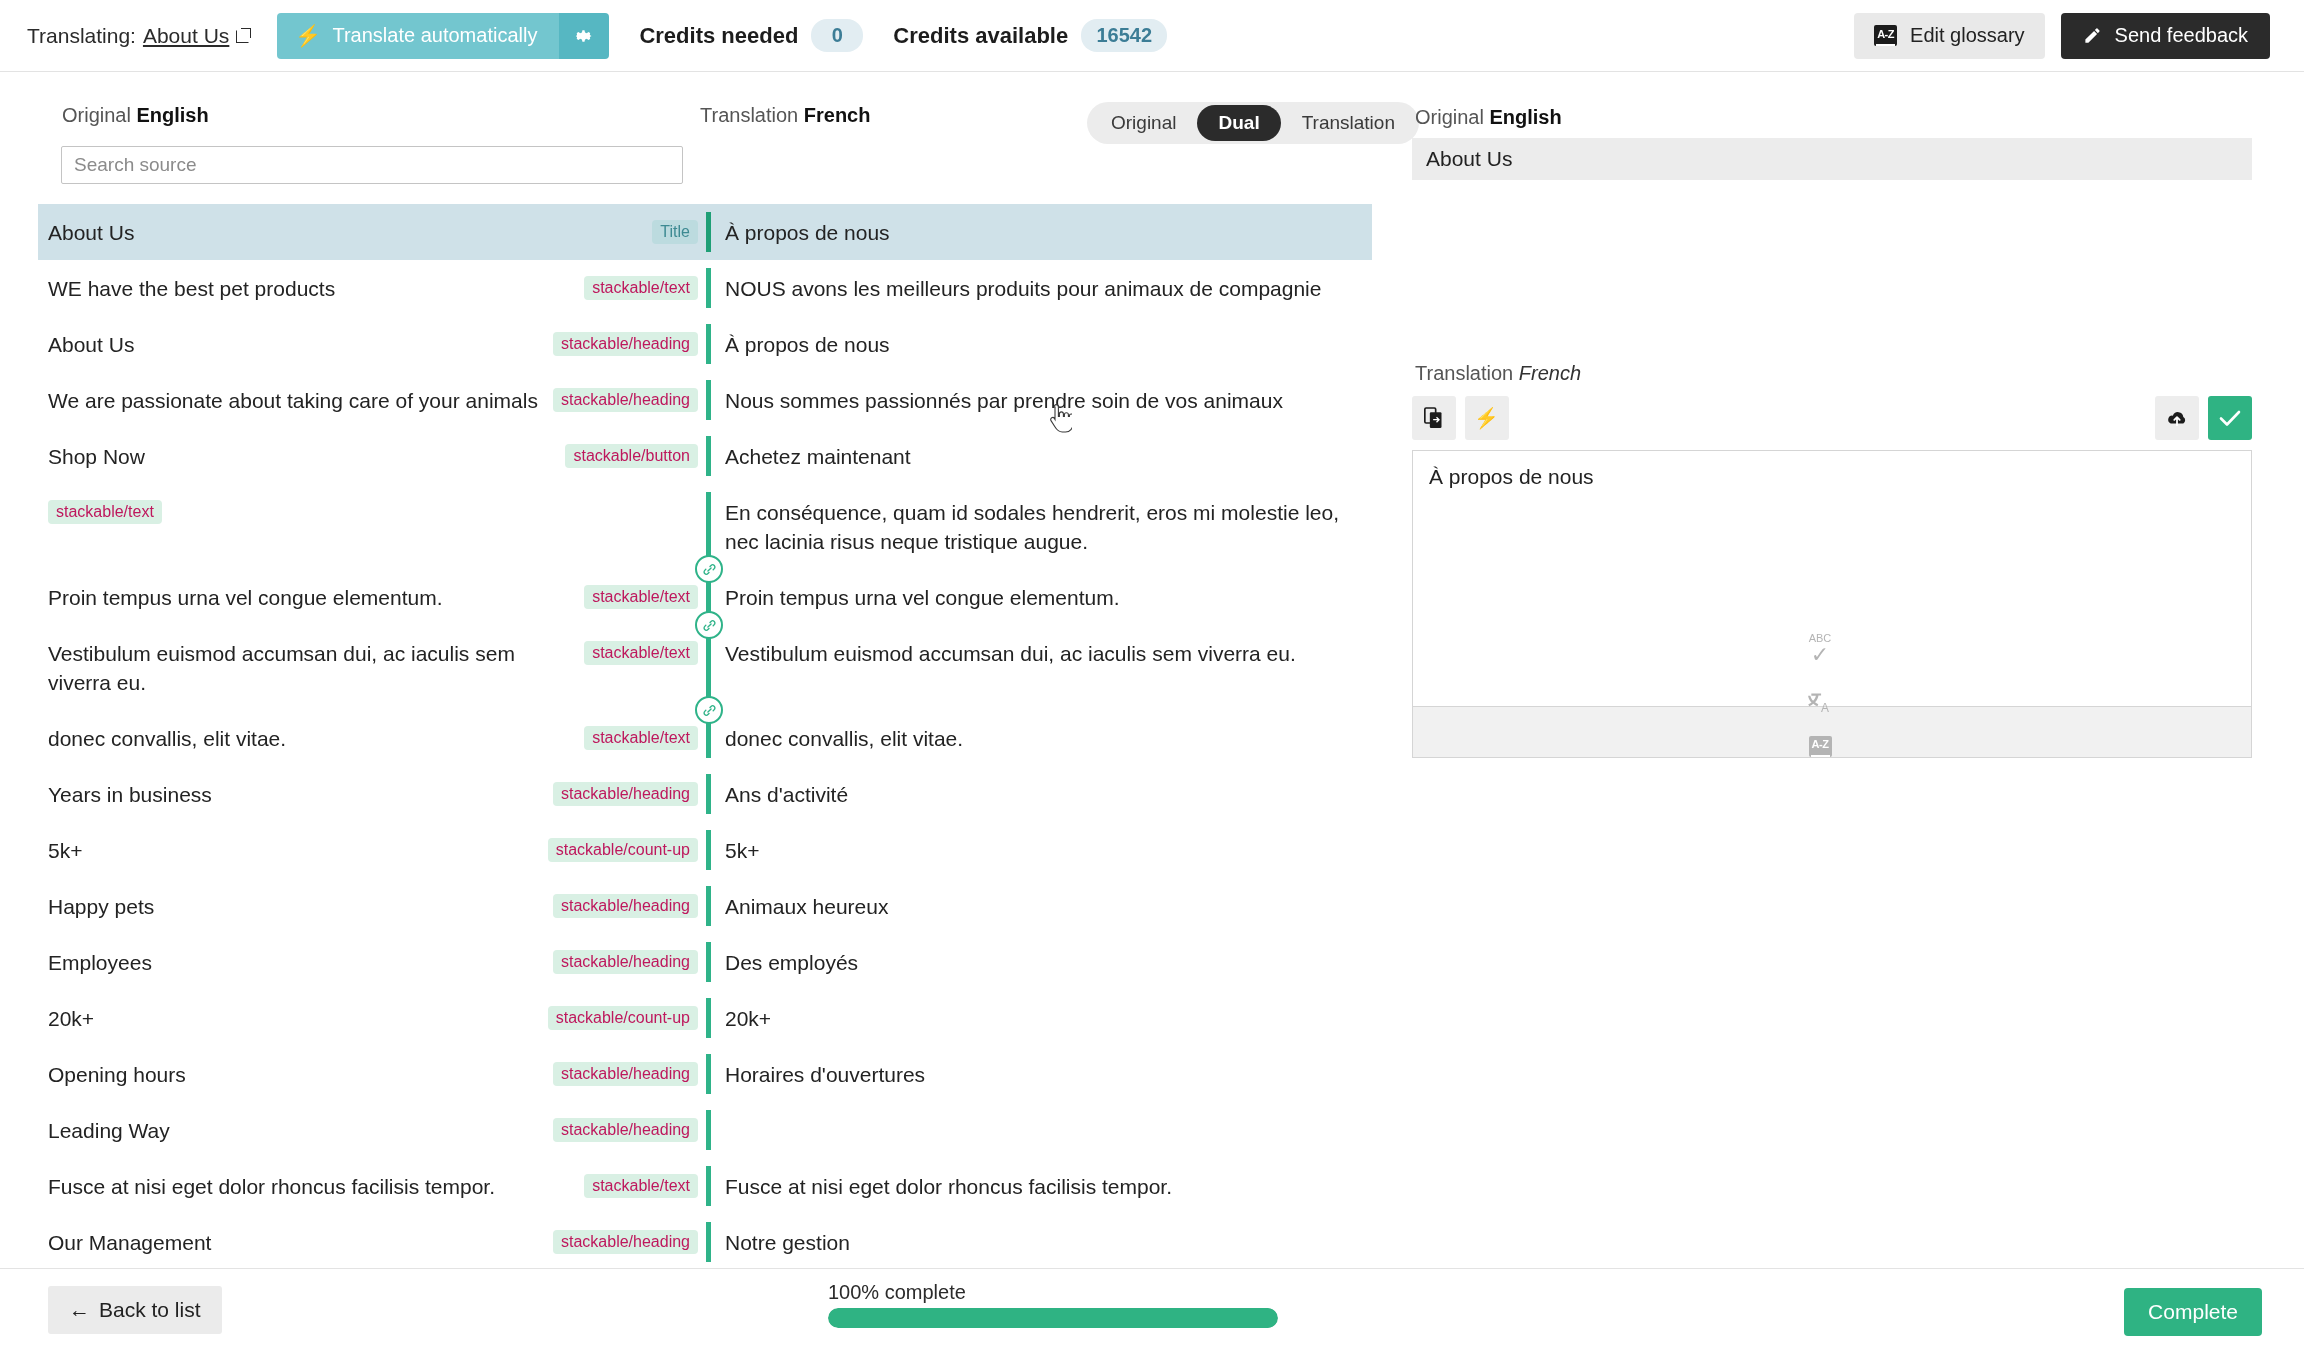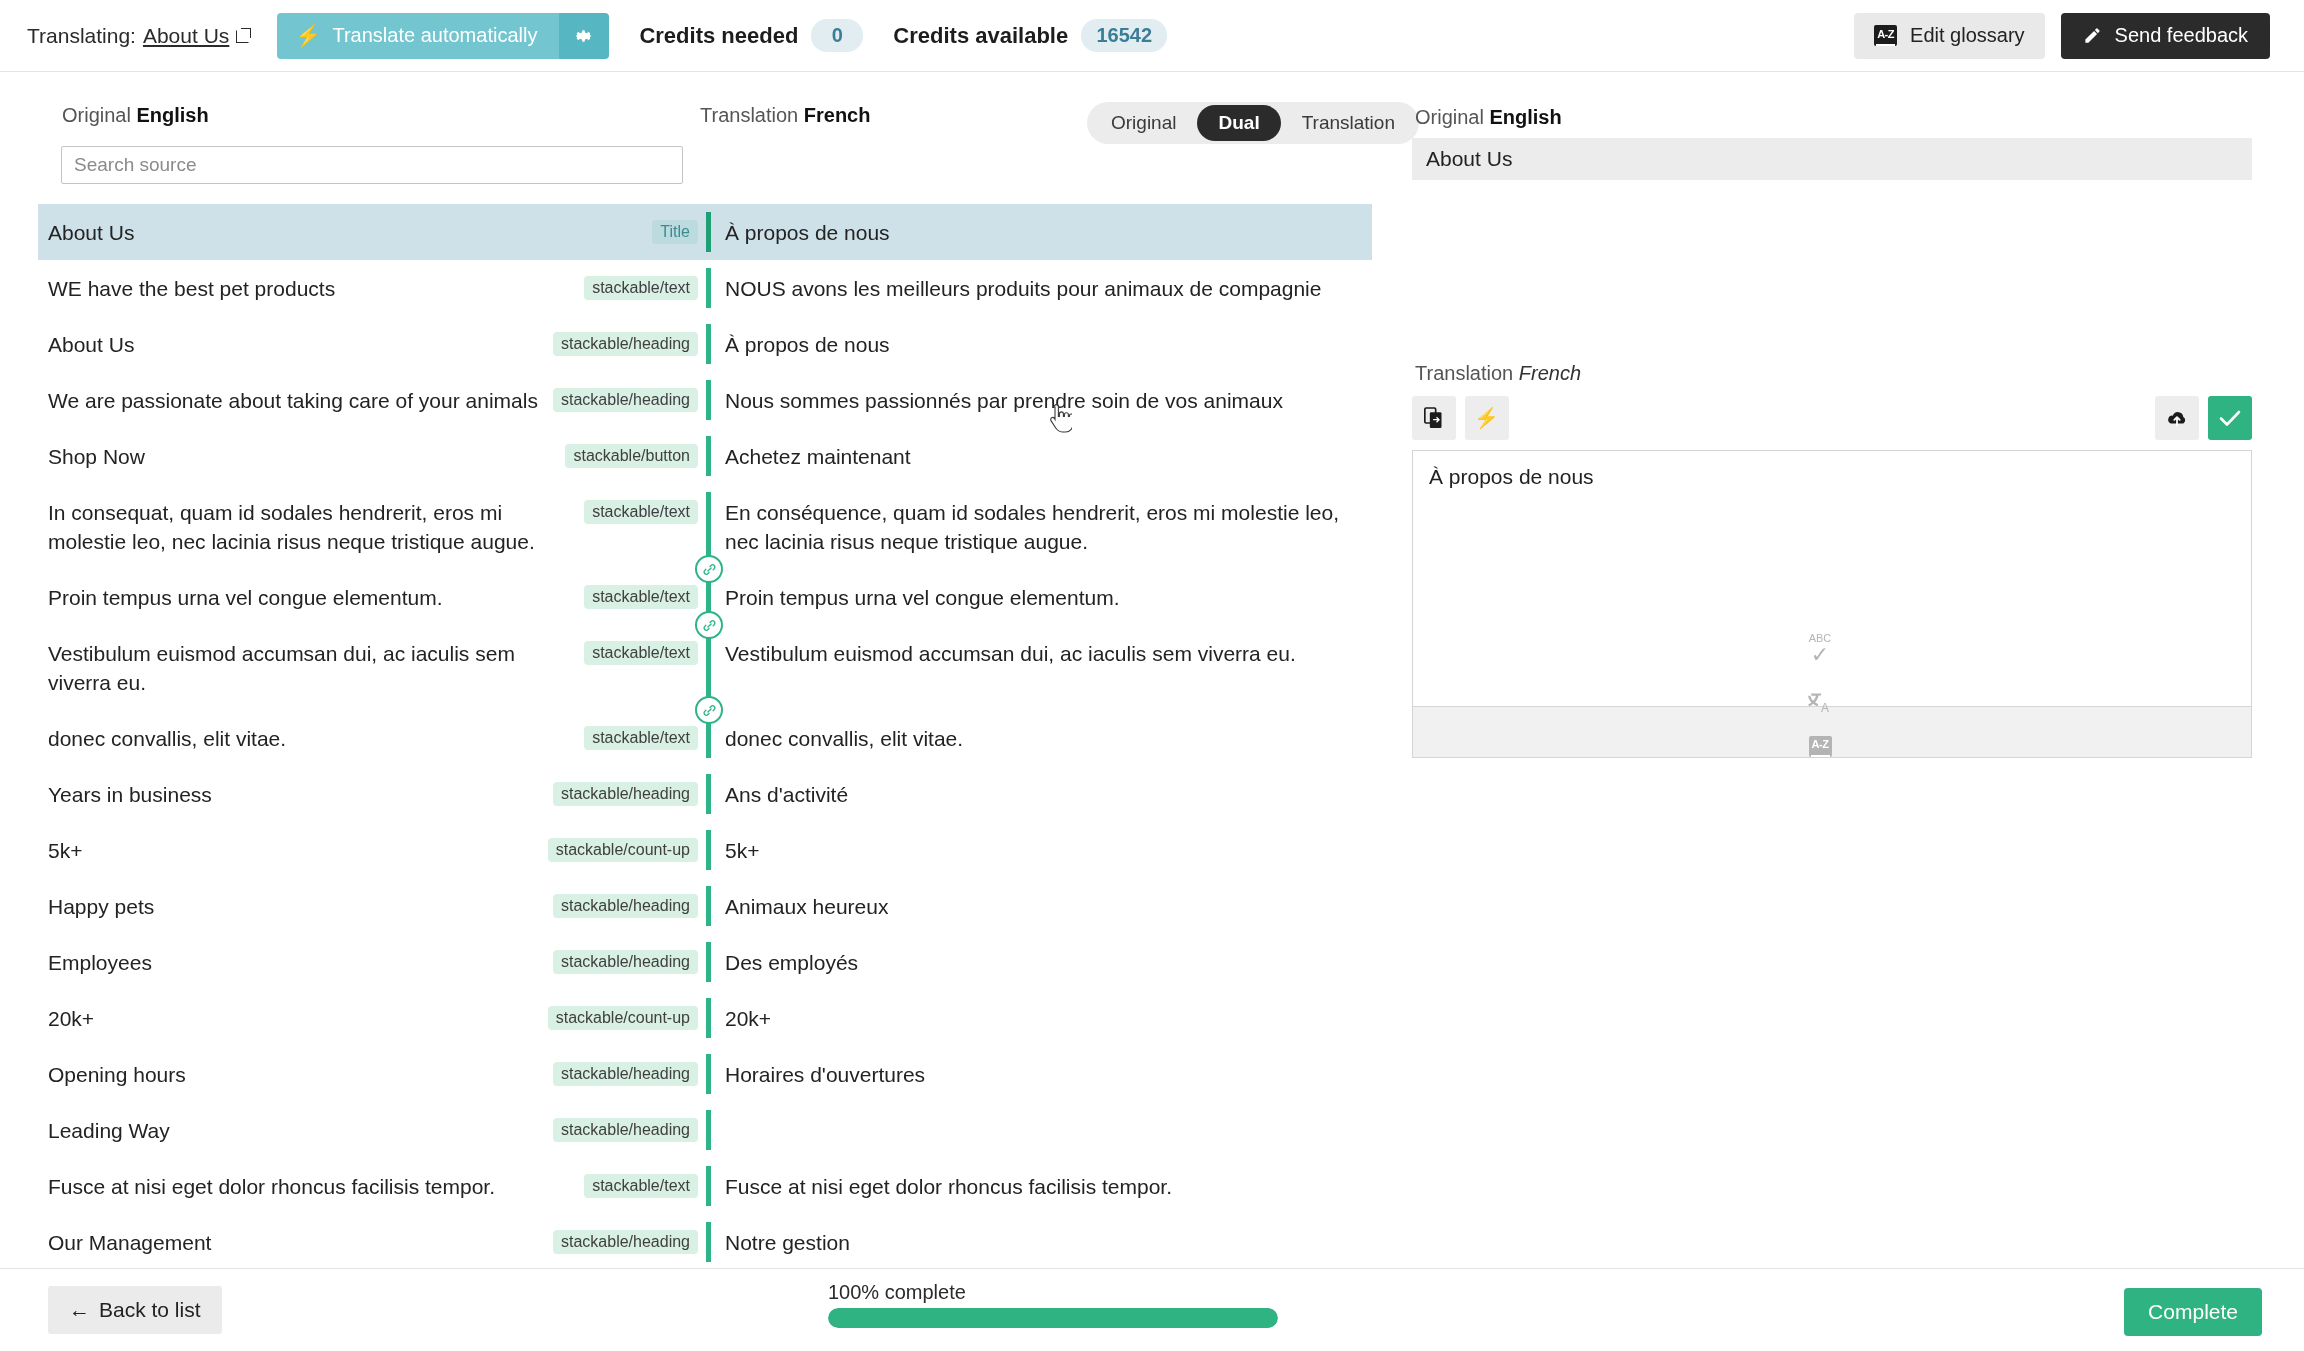--- a/index.html
+++ b/index.html
@@ -129,21 +129,21 @@
     min-height: 53px; position: relative;
   }
   .segrow.selected { background: #cfe1e8; }
   .src {
     width: 668px; flex: none; display: flex; align-items: flex-start;
     padding: 14px 8px 13px 10px; gap: 8px;
   }
   .src .txt { font-size: 21px; line-height: 29px; color: #232323; flex: 1; }
   .badge {
     flex: none; align-self: flex-start; margin-top: 2px;
-    background: #d9f0e4; color: #404040;
+    background: #d9f0e4; color: #be185d;
     border-radius: 4px; padding: 3px 8px; font-size: 16px; white-space: nowrap;
   }
   .badge.title { background: #b9dfe0; color: #3d8a92; }
   .segrow.selected .badge.title { background: #bcdbdf; }
   .divider {
     width: 5px; flex: none; background: #2fb389; margin: 8px 0;
     position: relative;
   }
   .segrow.selected .divider { background: #1f9f76; }
   .tgt {
@@ -332,21 +332,20 @@
         <div class="txt">Shop Now</div>
         <span class="badge">stackable/button</span>
       </div>
       <div class="divider"></div>
       <div class="tgt">
         <div class="txt">Achetez maintenant</div>
       </div>
     </div>
     <div class="segrow">
       <div class="src">
-        <div class="txt">In consequat, quam id sodales hendrerit, eros mi molestie leo, nec lacinia risus neque tristique augue.</div>
         <span class="badge">stackable/text</span>
       </div>
       <div class="divider"></div>
       <div class="tgt">
         <div class="txt">En conséquence, quam id sodales hendrerit, eros mi molestie leo, nec lacinia risus neque tristique augue.</div>
       </div>
       <div class="linknode" style="left: 671px; top: 100%;">
         <svg width="15" height="15" viewBox="0 0 24 24" fill="none" stroke="#2fb389" stroke-width="2.2" stroke-linecap="round">
           <path d="M9.5 14.5l5-5"></path>
           <path d="M12.8 7.2l1.7-1.7a3.6 3.6 0 115.1 5.1l-1.7 1.7"></path>

